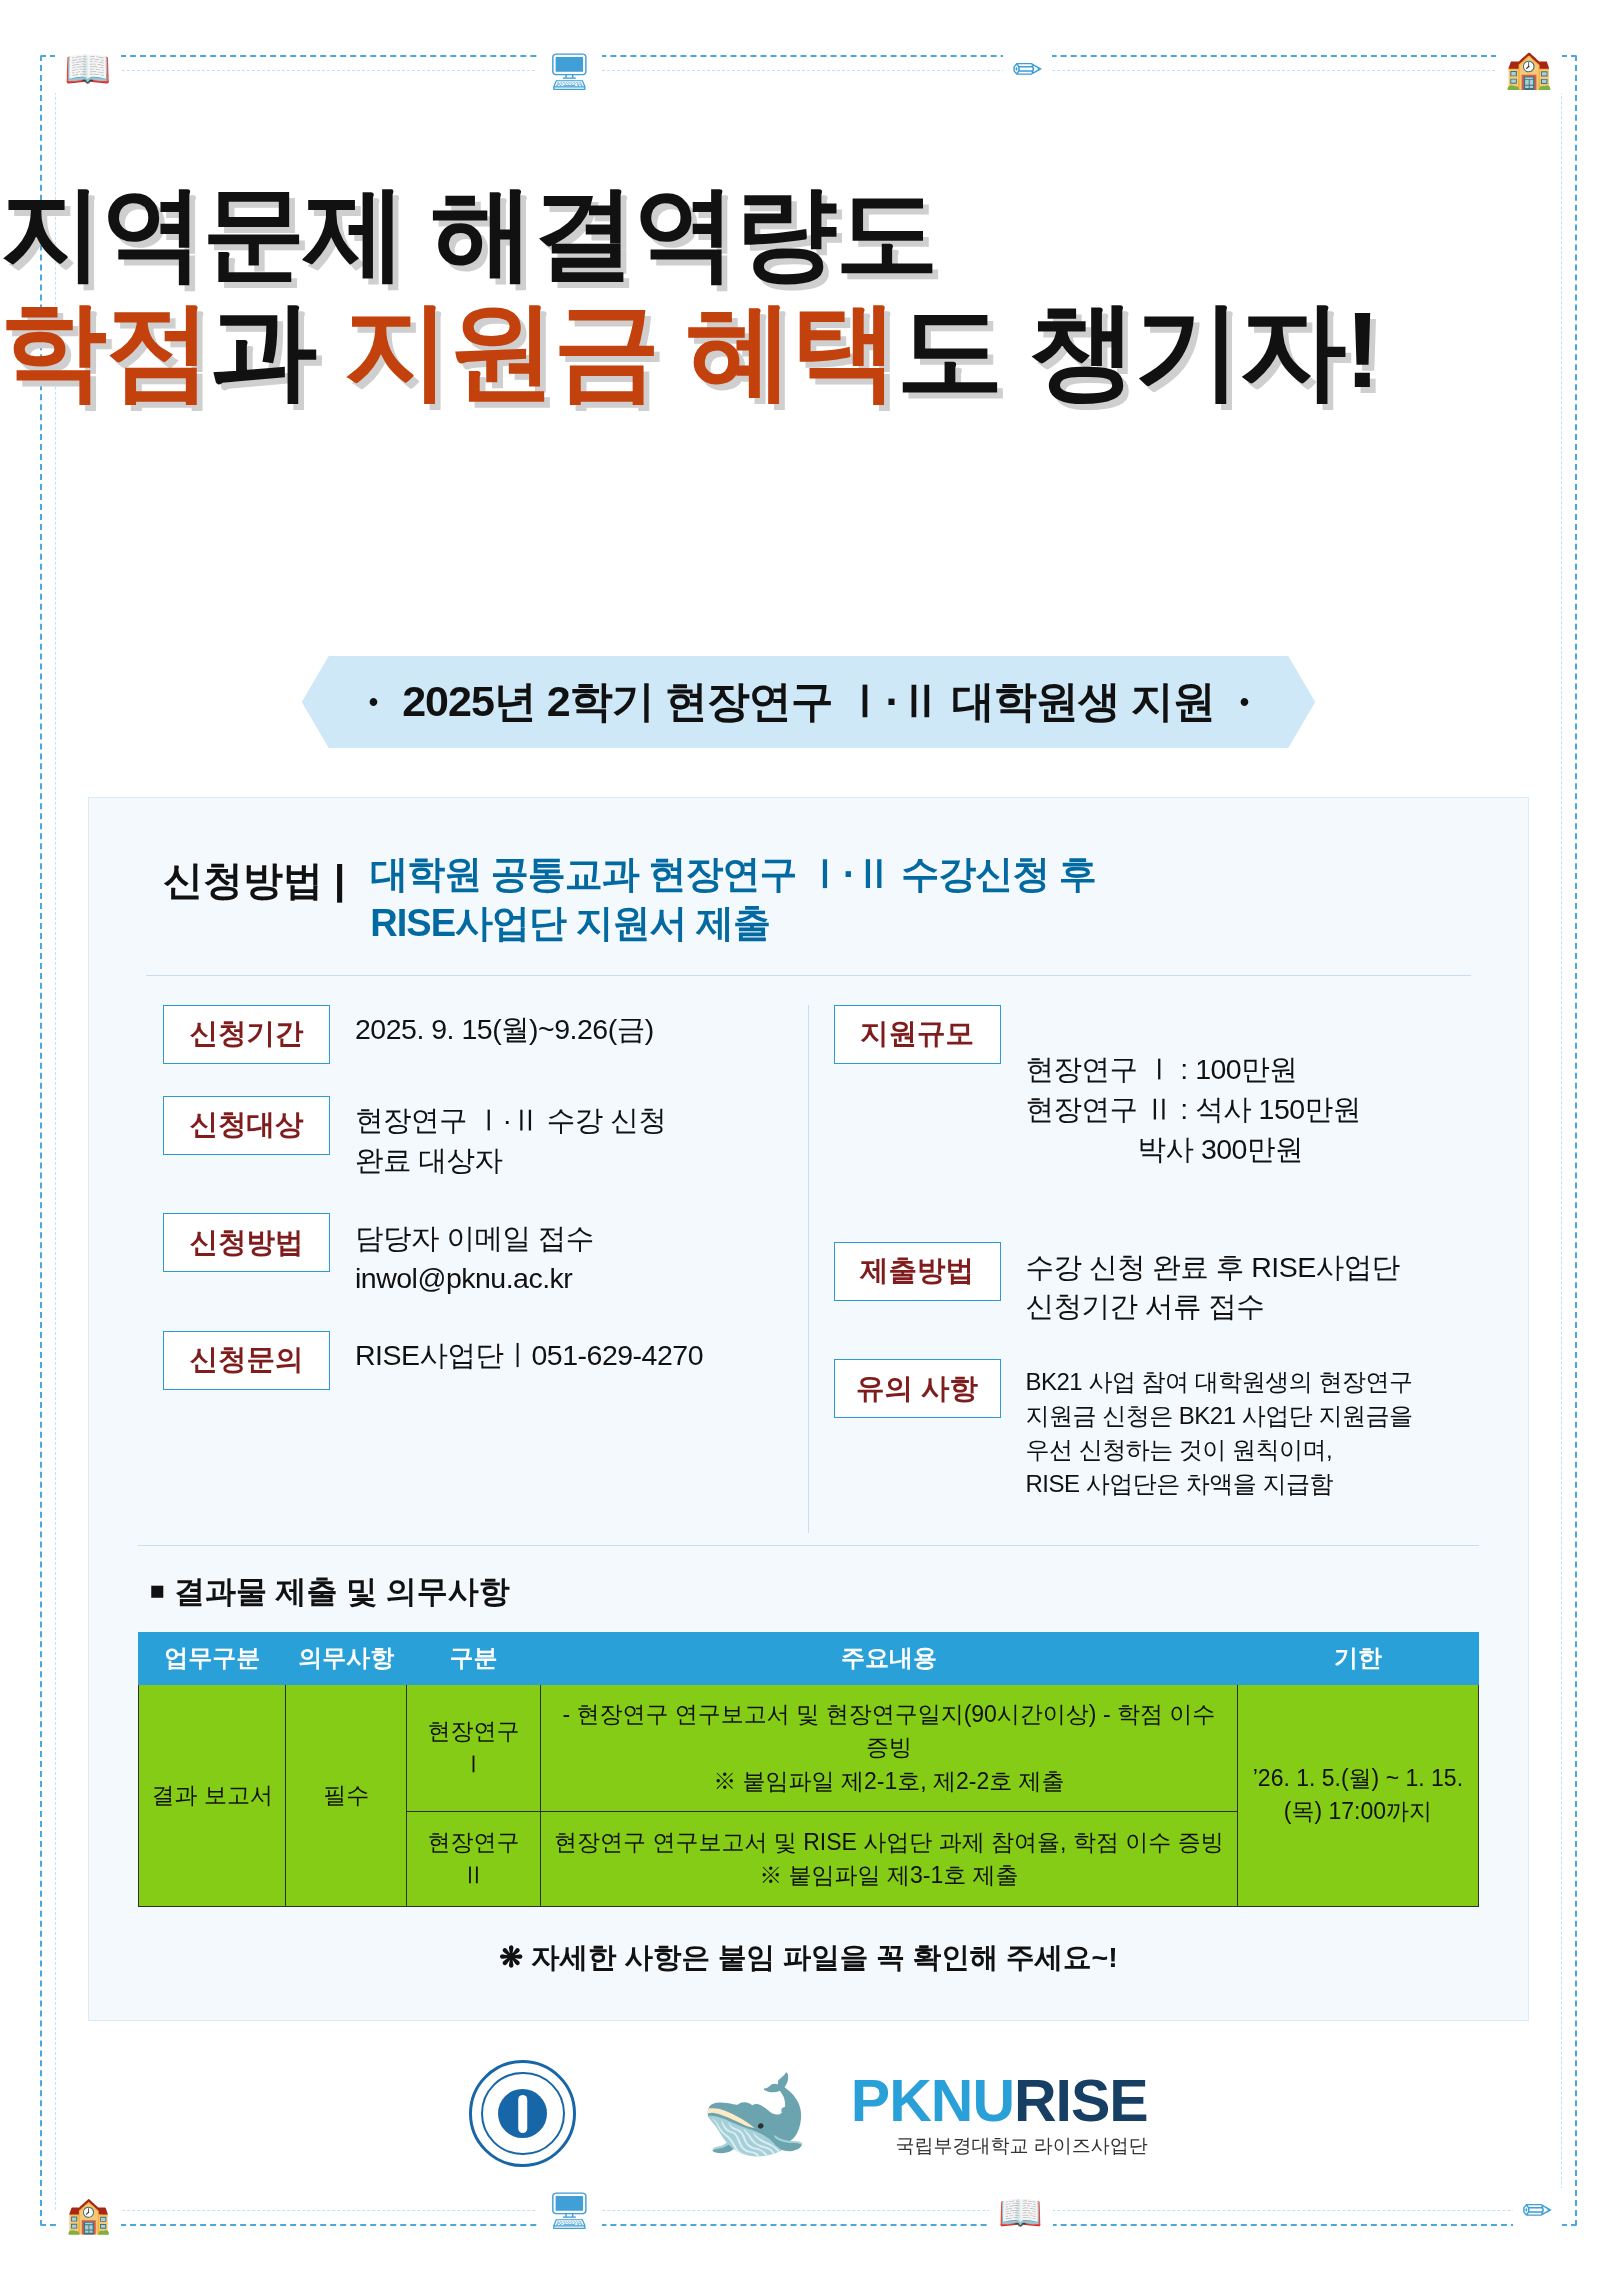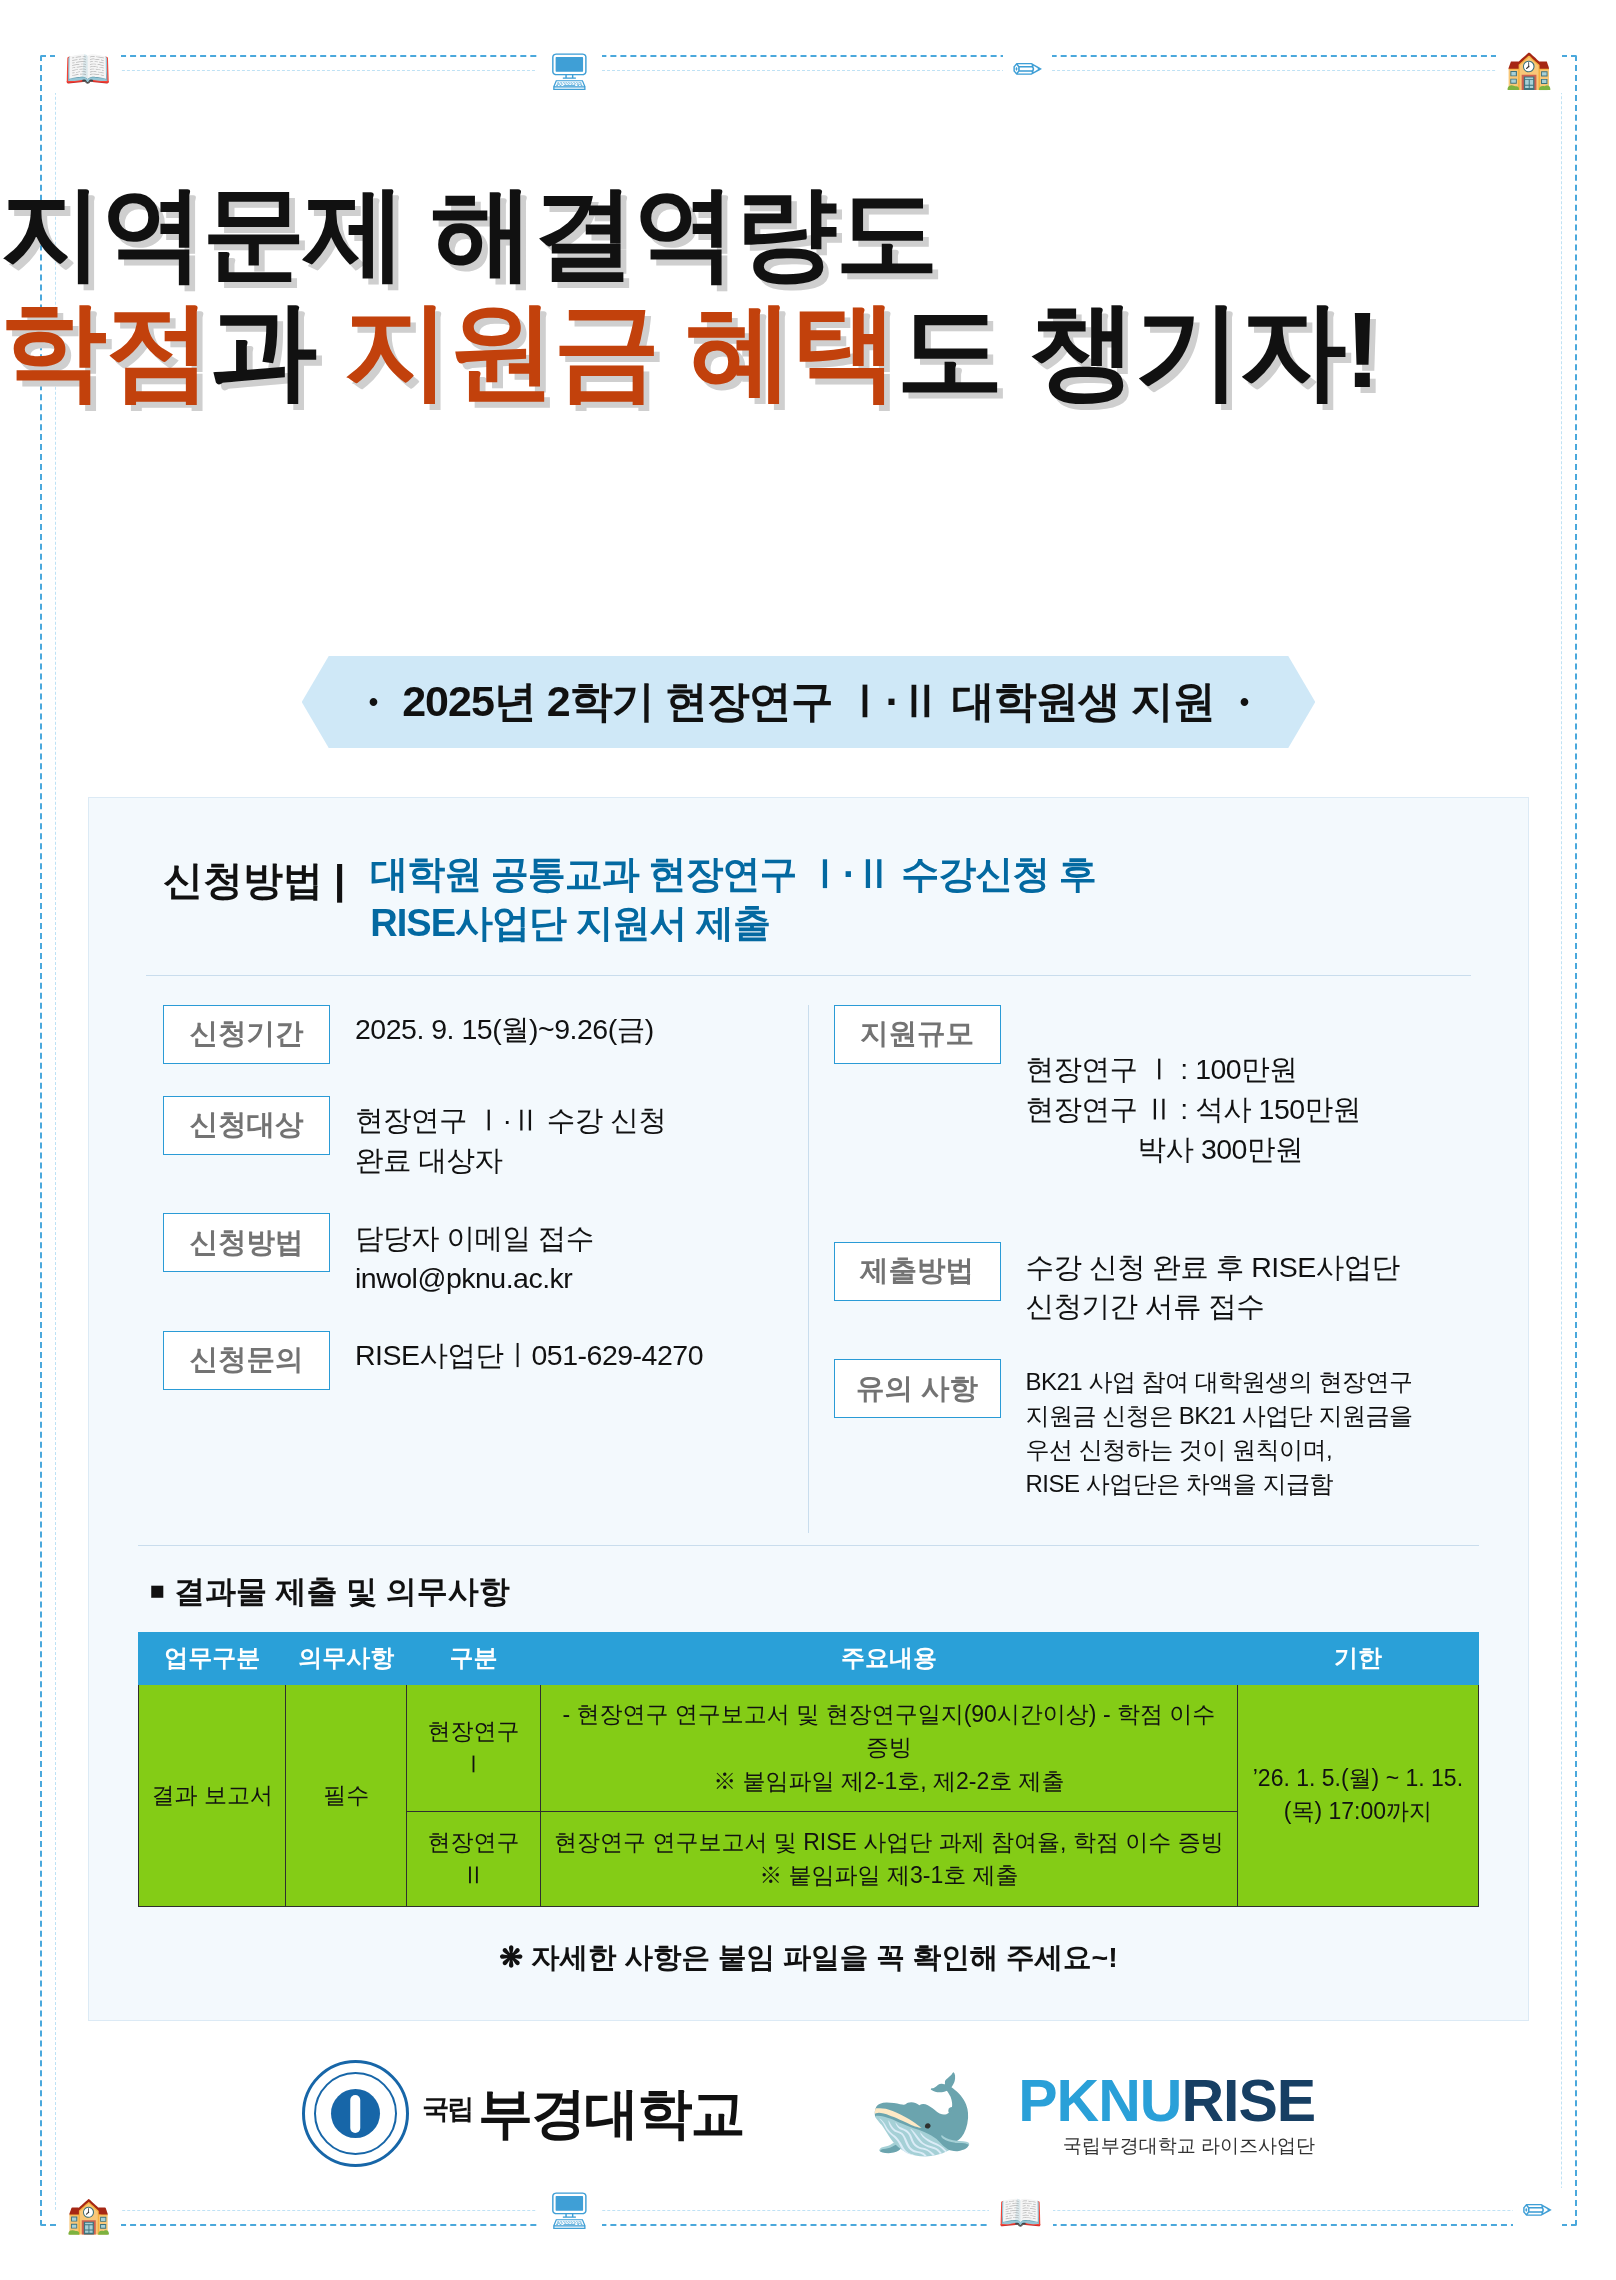--- a/index.html
+++ b/index.html
@@ -112,21 +112,21 @@
   
   .cols { display: flex; gap: 0; }
   .col { flex: 1 1 50%; padding: 0 25px; }
   .col.left { border-right: 1.9px solid #c9dded; }
   .item { display:flex; gap: 25px; margin-bottom: 32px; align-items: flex-start; }
   .tag {
     flex: 0 0 auto;
     min-width: 167px;
     text-align: center;
     border: 1.9px solid #2a9bd6;
-    color: #737373;
+    color: #7f1d1d;
     background: #fff;
     font-size: 28.5px;
     font-weight: 800;
     padding: 9.5px 11.4px;
     white-space: nowrap;
   }
   .val { font-size: 28.5px; line-height: 1.40; color:#111; padding-top: 5.7px; letter-spacing:-0.5px; }
   .val.small { font-size: 24px; line-height: 1.42; }
   .val .indent { display:block; padding-left: 112px; }
 
@@ -333,23 +333,20 @@
       <div class="note">❋ 자세한 사항은 붙임 파일을 꼭 확인해 주세요~!</div>
     </div>
 
   </div>
 
   <div class="footer">
     <div class="logo-pknu">
       <div class="seal">
           <div class="core"></div>
         </div>
-      <div class="pknu-name">
-        <span class="kuk">국립</span><span>부경대학교</span>
-      </div>
     </div>
 
     <div class="logo-rise">
       <span class="whale">🐋</span>
       <div class="rise-text">
         <span class="big"><span class="pknu">PKNU</span><span class="rise">RISE</span></span>
         <span class="sub">국립부경대학교 라이즈사업단</span>
       </div>
     </div>
   </div>

